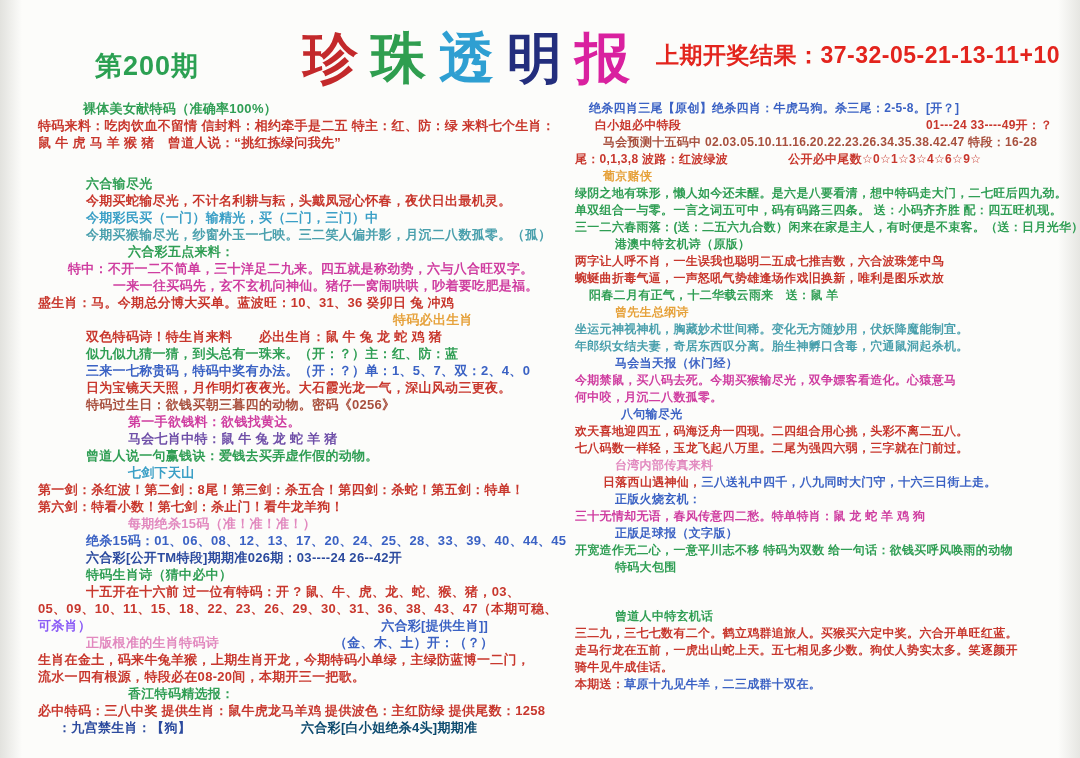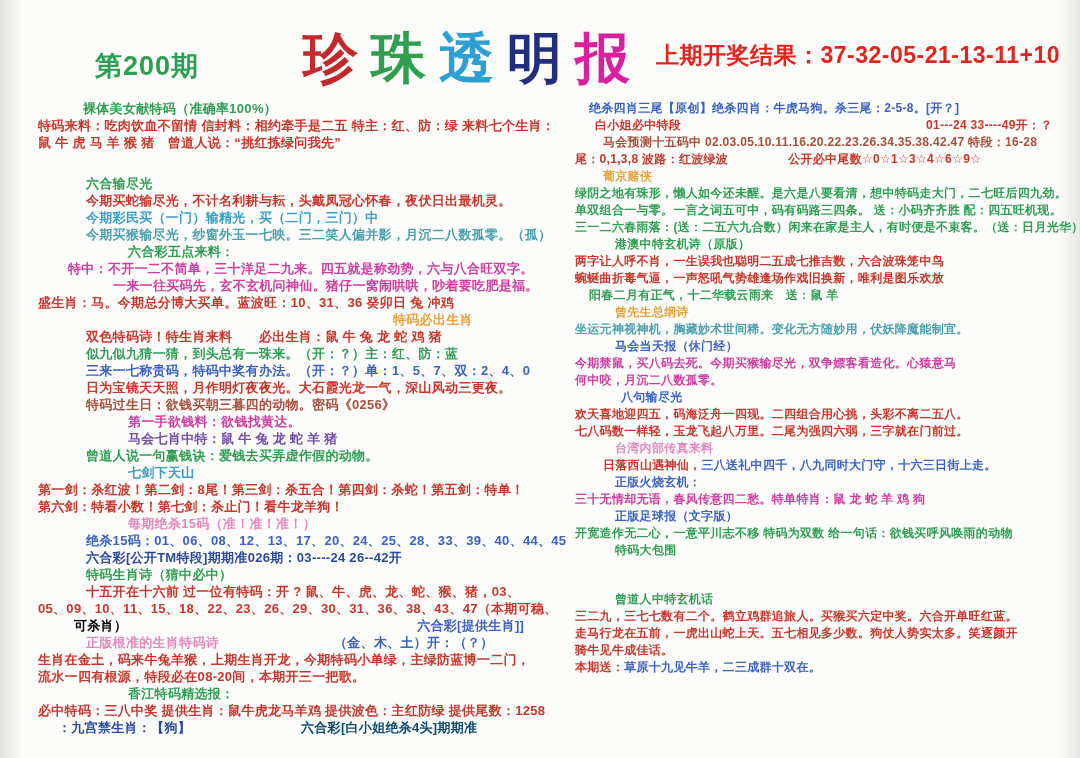--- a/index.html
+++ b/index.html
@@ -57,21 +57,21 @@
     <div class="tline" style="padding-left: 48px;"><span style="color: rgb(47, 158, 84);">曾道人说一句赢钱诀：爱钱去买弄虚作假的动物。</span></div>
     <div class="tline" style="padding-left: 90px;"><span style="color: rgb(58, 159, 198);">七剑下天山</span></div>
     <div class="tline"><span style="color: rgb(200, 55, 45);">第一剑：杀红波！第二剑：8尾！第三剑：杀五合！第四剑：杀蛇！第五剑：特单！</span></div>
     <div class="tline"><span style="color: rgb(200, 55, 45);">第六剑：特看小数！第七剑：杀止门！看牛龙羊狗！</span></div>
     <div class="tline" style="padding-left: 90px;"><span style="color: rgb(226, 137, 191);">每期绝杀15码（准！准！准！）</span></div>
     <div class="tline" style="padding-left: 48px;"><span style="color: rgb(59, 98, 196);">绝杀15码：01、06、08、12、13、17、20、24、25、28、33、39、40、44、45</span></div>
     <div class="tline" style="padding-left: 48px;"><span style="color: rgb(43, 74, 158);">六合彩[公开TM特段]期期准026期：03----24 26--42开</span></div>
     <div class="tline" style="padding-left: 48px;"><span style="color: rgb(47, 158, 84);">特码生肖诗（猜中必中）</span></div>
     <div class="tline" style="padding-left: 48px;"><span style="color: rgb(200, 55, 45);">十五开在十六前 过一位有特码：开 ? 鼠、牛、虎、龙、蛇、猴、猪，03、</span></div>
     <div class="tline"><span style="color: rgb(200, 55, 45);">05、09、10、11、15、18、22、23、26、29、30、31、36、38、43、47（本期可稳、</span></div>
-    <div class="tline"><span style="color: #000000; margin-left: 36px;">可杀肖）</span><span style="color: rgb(59, 98, 196); margin-left: 290px;">六合彩[提供生肖]]</span></div>
+    <div class="tline"><span style="color: #8b5cf6;">可杀肖）</span><span style="color: rgb(59, 98, 196); margin-left: 290px;">六合彩[提供生肖]]</span></div>
     <div class="tline" style="padding-left: 48px;"><span style="color: rgb(226, 137, 191);">正版根准的生肖特码诗</span><span style="color: rgb(59, 98, 196); margin-left: 115px;">（金、木、土）开：（？）</span></div>
     <div class="tline"><span style="color: rgb(200, 55, 45);">生肖在金土，码来牛兔羊猴，上期生肖开龙，今期特码小单绿，主绿防蓝博一二门，</span></div>
     <div class="tline"><span style="color: rgb(200, 55, 45);">流水一四有根源，特段必在08-20间，本期开三一把歌。</span></div>
     <div class="tline" style="padding-left: 90px;"><span style="color: rgb(47, 158, 84);">香江特码精选报：</span></div>
     <div class="tline"><span style="color: rgb(200, 55, 45);">必中特码：三八中奖 提供生肖：鼠牛虎龙马羊鸡 提供波色：主红防绿 提供尾数：1258</span></div>
     <div class="tline" style="padding-left: 20px;"><span style="color: rgb(43, 74, 158);">：九宫禁生肖：【狗】</span><span style="color: #0c4a6e; margin-left: 110px; margin-top: 34px;">六合彩[白小姐绝杀4头]期期准</span></div>
   </div>
 <div id="col-right" class="col">
     <div class="tline" style="padding-left: 14px;"><span style="color: rgb(59, 98, 196);">绝杀四肖三尾【原创】绝杀四肖：牛虎马狗。杀三尾：2-5-8。[开？]</span></div>
     <div class="tline" style="padding-left: 20px;"><span style="color: rgb(200, 55, 45);">白小姐必中特段</span><span style="color: rgb(200, 55, 45); margin-left: 245px;">01---24 33----49开：？</span></div>
@@ -80,20 +80,21 @@
     <div class="tline" style="padding-left: 28px;"><span style="color: rgb(230, 162, 60);">葡京赌侠</span></div>
     <div class="tline"><span style="color: rgb(47, 158, 84);">绿阴之地有珠形，懒人如今还未醒。是六是八要看清，想中特码走大门，二七旺后四九劲。</span></div>
     <div class="tline"><span style="color: rgb(47, 158, 84);">单双组合一与零。一言之词五可中，码有码路三四条。 送：小码齐齐胜 配：四五旺机现。</span></div>
     <div class="tline"><span style="color: rgb(47, 158, 84);">三一二六春雨落：(送：二五六九合数）闲来在家是主人，有时便是不束客。（送：日月光华）</span></div>
     <div class="tline" style="padding-left: 40px;"><span style="color: rgb(47, 158, 84);">港澳中特玄机诗（原版）</span></div>
     <div class="tline"><span style="color: rgb(200, 55, 45);">两字让人呼不肖，一生误我也聪明二五成七推吉数，六合波珠笼中鸟</span></div>
     <div class="tline"><span style="color: rgb(200, 55, 45);">蜿蜒曲折毒气逼，一声怒吼气势雄逢场作戏旧换新，唯利是图乐欢放</span></div>
     <div class="tline" style="padding-left: 14px;"><span style="color: rgb(47, 158, 84);">阳春二月有正气，十二华载云雨来　送：鼠 羊</span></div>
     <div class="tline" style="padding-left: 40px;"><span style="color: rgb(230, 162, 60);">曾先生总纲诗</span></div>
     <div class="tline"><span style="color: rgb(74, 160, 173);">坐运元神视神机，胸藏妙术世间稀。变化无方随妙用，伏妖降魔能制宜。</span></div>
+    <div class="tline"><span style="color: rgb(74, 160, 173);">年郎织女结夫妻，奇居东西叹分离。胎生神孵口含毒，穴通鼠洞起杀机。</span></div>
     <div class="tline" style="padding-left: 40px;"><span style="color: rgb(59, 98, 196);">马会当天报（休门经）</span></div>
     <div class="tline"><span style="color: rgb(207, 61, 160);">今期禁鼠，买八码去死。今期买猴输尽光，双争嫖客看造化。心猿意马</span></div>
     <div class="tline"><span style="color: rgb(207, 61, 160);">何中咬，月沉二八数孤零。</span></div>
     <div class="tline" style="padding-left: 46px;"><span style="color: rgb(59, 98, 196);">八句输尽光</span></div>
     <div class="tline"><span style="color: rgb(200, 55, 45);">欢天喜地迎四五，码海泛舟一四现。二四组合用心挑，头彩不离二五八。</span></div>
     <div class="tline"><span style="color: rgb(200, 55, 45);">七八码数一样轻，玉龙飞起八万里。二尾为强四六弱，三字就在门前过。</span></div>
     <div class="tline" style="padding-left: 40px;"><span style="color: rgb(226, 137, 191);">台湾内部传真来料</span></div>
     <div class="tline" style="padding-left: 28px;"><span style="color: rgb(200, 55, 45);">日落西山遇神仙，</span><span style="color: rgb(59, 98, 196);">三八送礼中四千，八九同时大门守，十六三日街上走。</span></div>
     <div class="tline" style="padding-left: 40px;"><span style="color: rgb(59, 98, 196);">正版火烧玄机：</span></div>
     <div class="tline"><span style="color: rgb(207, 61, 160);">三十无情却无语，春风传意四二愁。特单特肖：鼠 龙 蛇 羊 鸡 狗</span></div>

